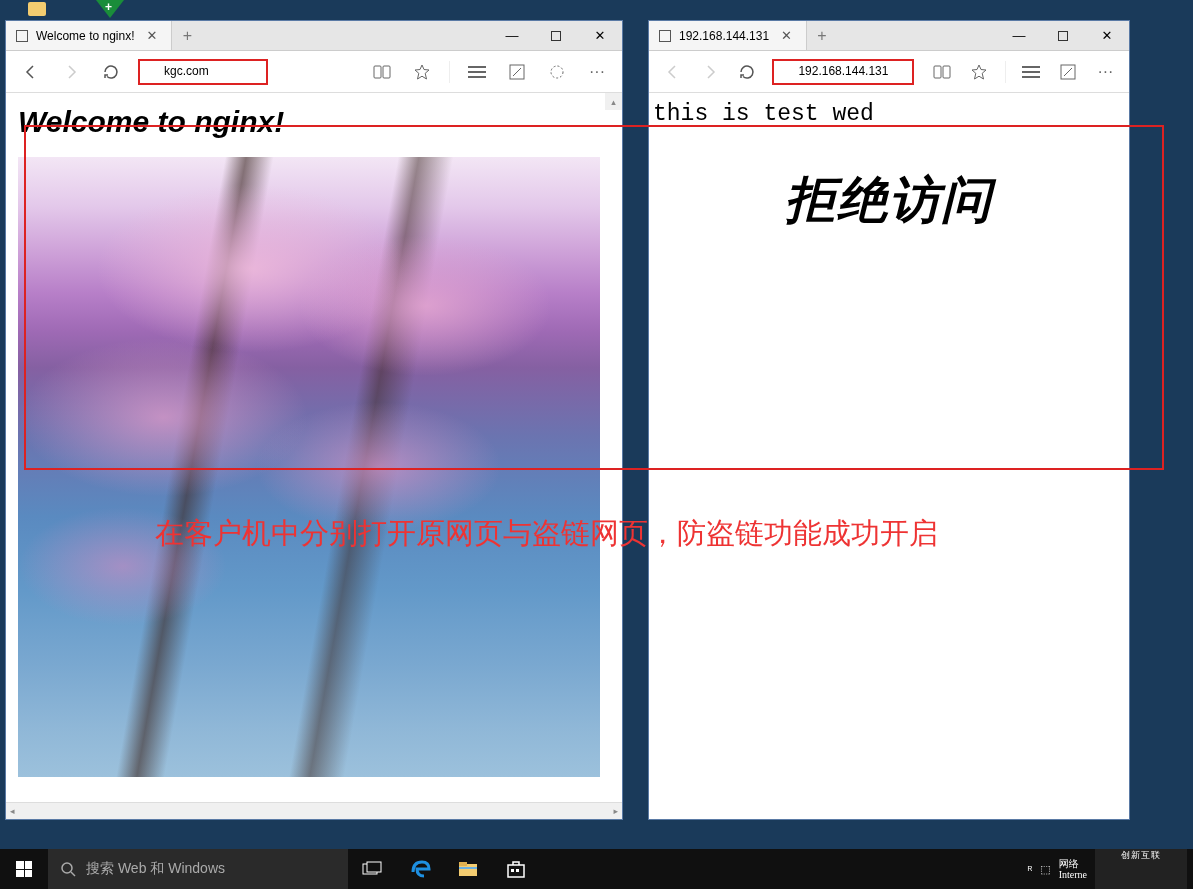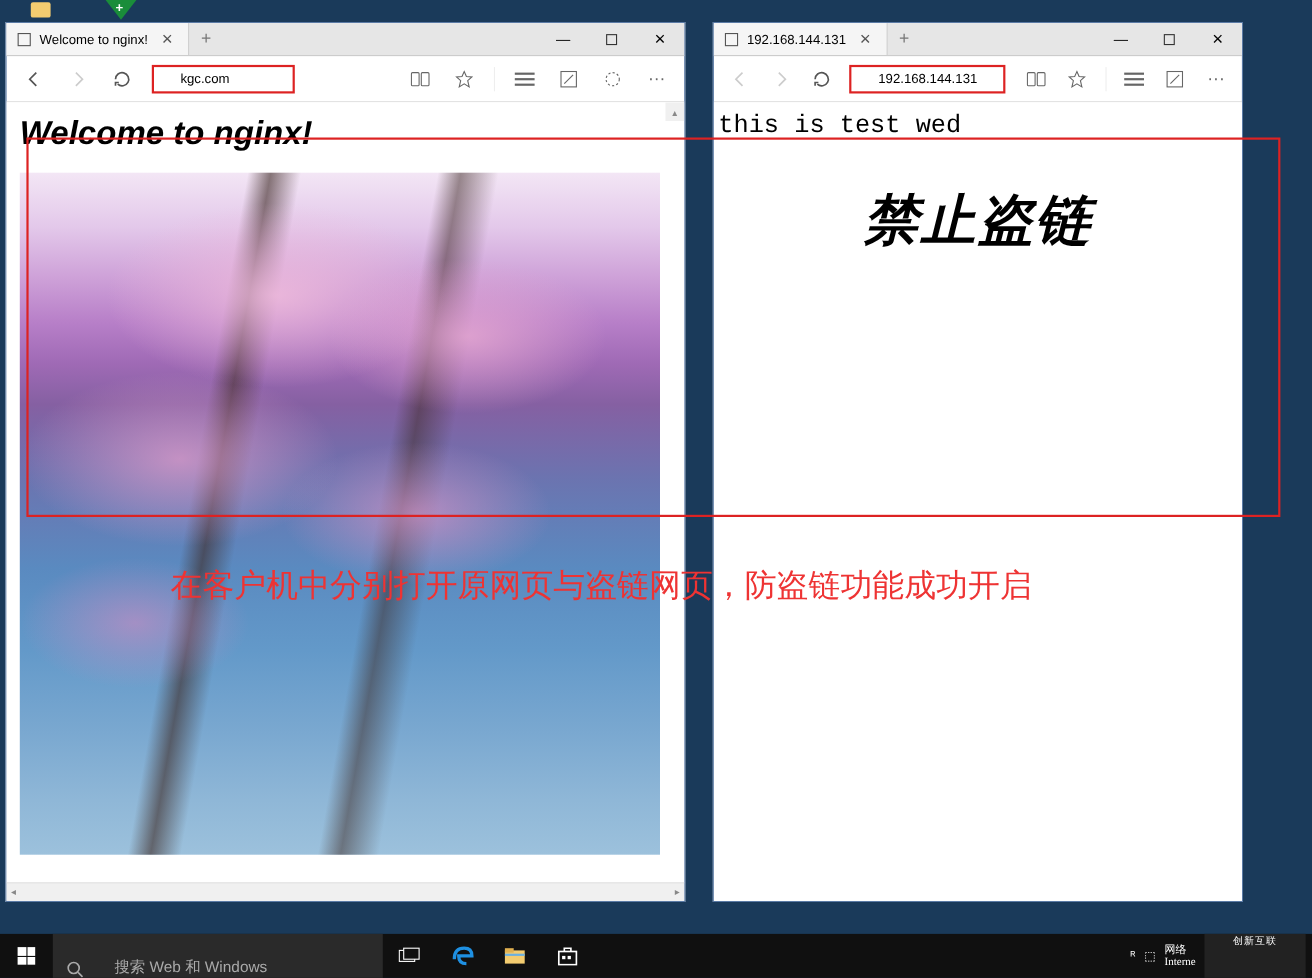--- a/index.html
+++ b/index.html
@@ -46,21 +46,21 @@
 
 
 .red-box { position: absolute; left: 24px; top: 125px; width: 1140px; height: 345px; border: 2px solid #d22; pointer-events: none; z-index: 60; }
 .annotation { position: absolute; left: 155px; top: 510px; width: 960px; font-family: Liberation Sans, sans-serif; font-size: 29px; color: #e33; line-height: 1.6; z-index: 70; }
 
 
 .taskbar { position: absolute; left: 0; bottom: 0; width: 100%; height: 40px; background: #101010; display: flex; align-items: center; color: #fff; }
 .start { width: 48px; height: 40px; display: flex; align-items: center; justify-content: center; }
 .win-logo { width: 16px; height: 16px; display: grid; grid-template: 1fr 1fr / 1fr 1fr; gap: 1px; }
 .win-logo span { background: #fff; }
-.search-box { width: 300px; height: 40px; background: #2a2a2a; display: flex; align-items: flex-end; padding: 0 12px; gap: 28px; color: #aaa; font-size: 14px; }
+.search-box { width: 300px; height: 40px; background: #2a2a2a; display: flex; align-items: center; padding: 0 12px; gap: 10px; color: #aaa; font-size: 14px; }
 .task-icons { display: flex; align-items: center; height: 100%; }
 .task-icon { width: 48px; height: 40px; display: flex; align-items: center; justify-content: center; }
 .tray { margin-left: auto; display: flex; align-items: center; gap: 8px; padding-right: 6px; font-size: 11px; }
 .tray-net { display: flex; flex-direction: column; font-size: 10px; line-height: 1.1; text-align: left; font-family: Liberation Serif, serif; }
 .brand { width: 92px; height: 40px; background: #222; display: flex; justify-content: center; font-size: 9px; letter-spacing: 1px; }
 
 .folder-top { position: absolute; top: 2px; left: 28px; width: 18px; height: 14px; background: #f3cc70; border-radius: 2px; }
 .shield-top { position: absolute; top: 0; left: 96px; width: 0; height: 0; border-left: 14px solid transparent; border-right: 14px solid transparent; border-top: 18px solid #1a8d3a; }
 .shield-top::after { content:"+"; position: absolute; top:-18px; left:-5px; color:#fff; font-size:12px; font-weight:bold; }
 
@@ -212,21 +212,21 @@
         <svg width="16" height="16" viewBox="0 0 16 16">
           <rect x="1" y="1" width="14" height="14" stroke="#666" fill="none"></rect>
           <path d="M4 12 L12 4" stroke="#666"></path>
         </svg>
       </div>
     <div class="tool-btn">···</div>
   </div>
   <div class="content">
     <div class="page-right">
       <div class="test-text">this is test wed</div>
-      <div class="denied">禁止盗链</div>
+      <div class="denied">拒绝访问</div>
     </div>
   </div>
 </div>
 
 <div class="red-box"></div>
 <div class="annotation">在客户机中分别打开原网页与盗链网页，防盗链功能成功开启</div>
 
 <div class="taskbar">
   <div class="start">
       <div class="win-logo">

